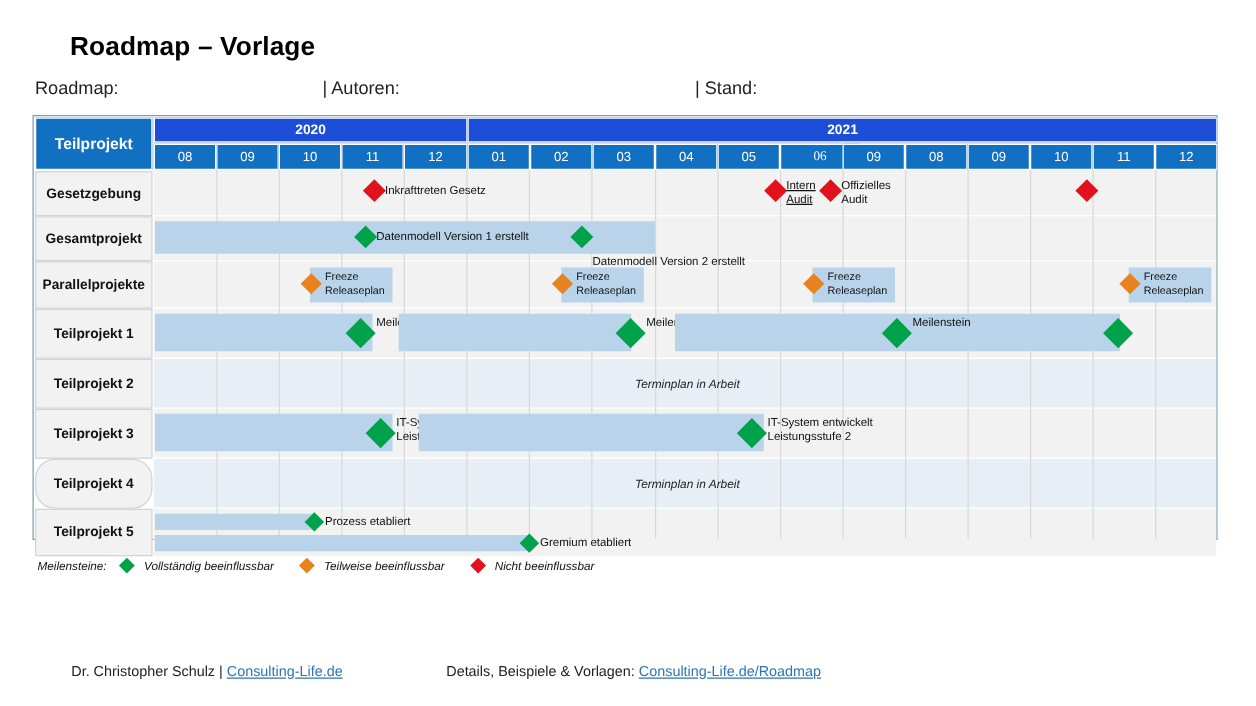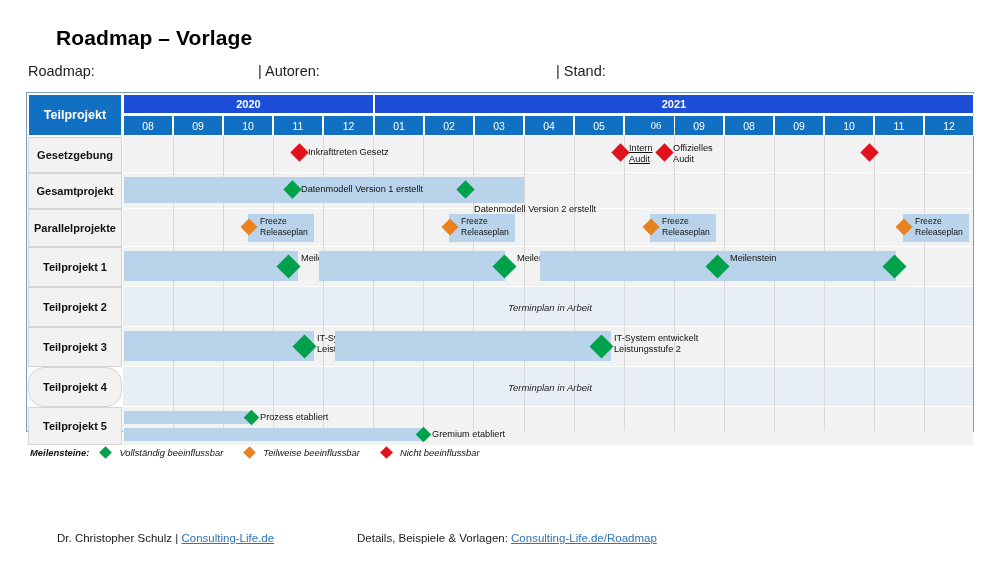--- a/index.html
+++ b/index.html
@@ -193,21 +193,21 @@
   #legend {
     position: absolute;
     left: 30px;
     top: 443px;
     height: 18px;
     display: flex;
     align-items: center;
     font-size: 9.4px;
   }
   #legend-title {
-    font-weight: bold;
+    font-weight: normal;
     font-style: italic;
     color: #111;
     margin-right: 12px;
   }
   .legend-item {
     display: flex;
     align-items: center;
     margin-right: 22px;
   }
   .legend-diamond {

